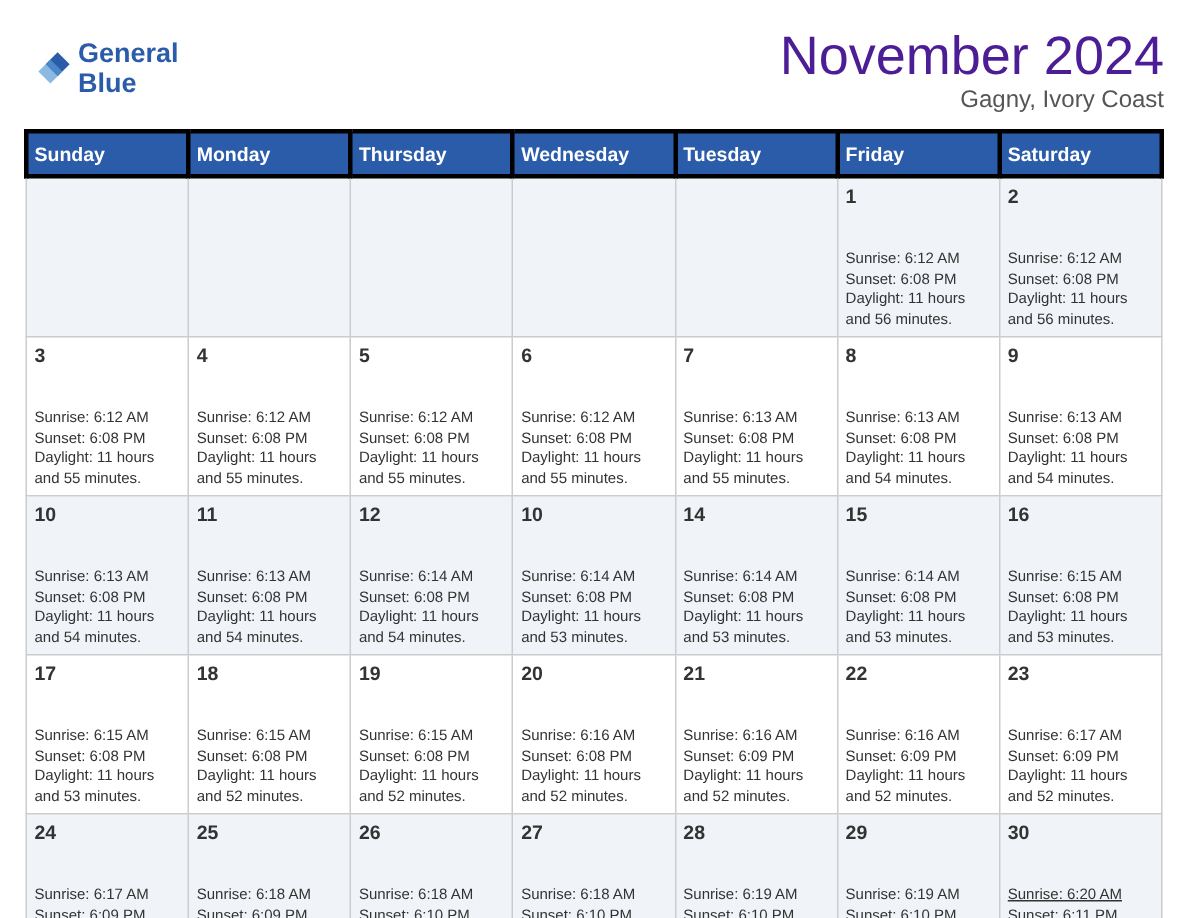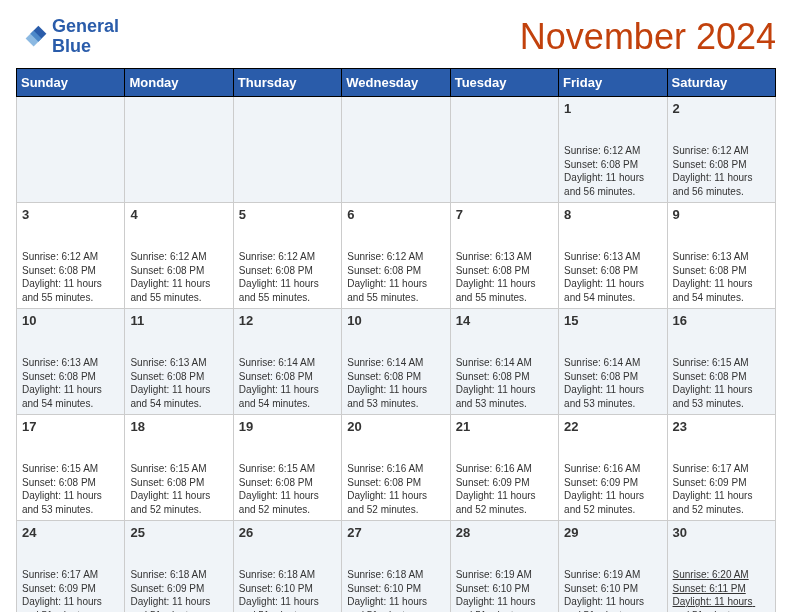--- a/index.html
+++ b/index.html
@@ -29,40 +29,40 @@
     }
     .logo-icon {
       width: 32px;
       height: 32px;
     }
     .title-block {
       text-align: right;
     }
     .month-title {
       font-size: 36px;
-      color: #c2410c;
+      color: #4c1d95;
       font-weight: normal;
     }
     .location {
       font-size: 16px;
       color: #555;
     }
     .calendar {
       width: 100%;
       border-collapse: collapse;
       border: 1px solid #ccc;
     }
     .calendar th {
       background-color: #2a5caa;
       color: #fff;
       font-size: 13px;
       font-weight: bold;
       padding: 6px 4px;
       text-align: left;
-      border: 1px solid #000000;
+      border: 3px solid #000000;
     }
     .calendar td {
       vertical-align: top;
       border: 1px solid #ccc;
       padding: 4px 5px;
       font-size: 10.5px;
       color: #333;
       width: 108px;
       min-height: 80px;
       background: #fff;
@@ -100,20 +100,21 @@
       <polygon points="28,6 38,16 28,26 18,16" fill="#2a5caa"></polygon>
       <polygon points="22,12 32,22 22,32 12,22" fill="#5b9bd5" opacity="0.7"></polygon>
     </svg>
     <div class="logo-text">
       <div>General</div>
       <div>Blue</div>
     </div>
   </div>
   <div class="title-block">
     <div class="month-title">November 2024</div>
+    <div class="location">Gagny, Ivory Coast</div>
   </div>
 </div>
 
 <table class="calendar">
   <thead>
     <tr>
     <th>Sunday</th>
         <th>Monday</th>
         <th>Thursday</th>
         <th>Wednesday</th>

